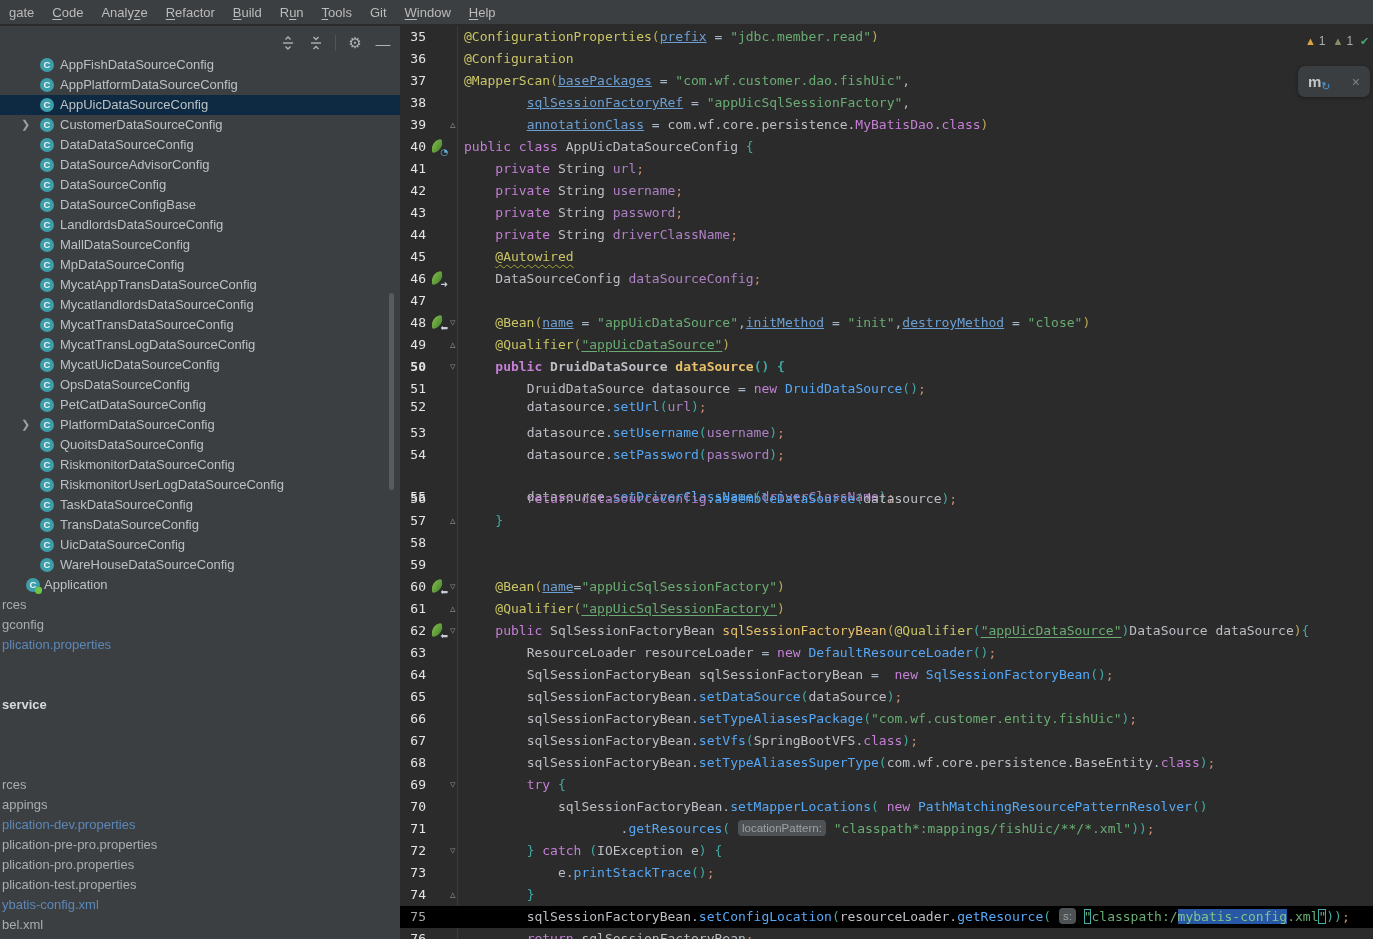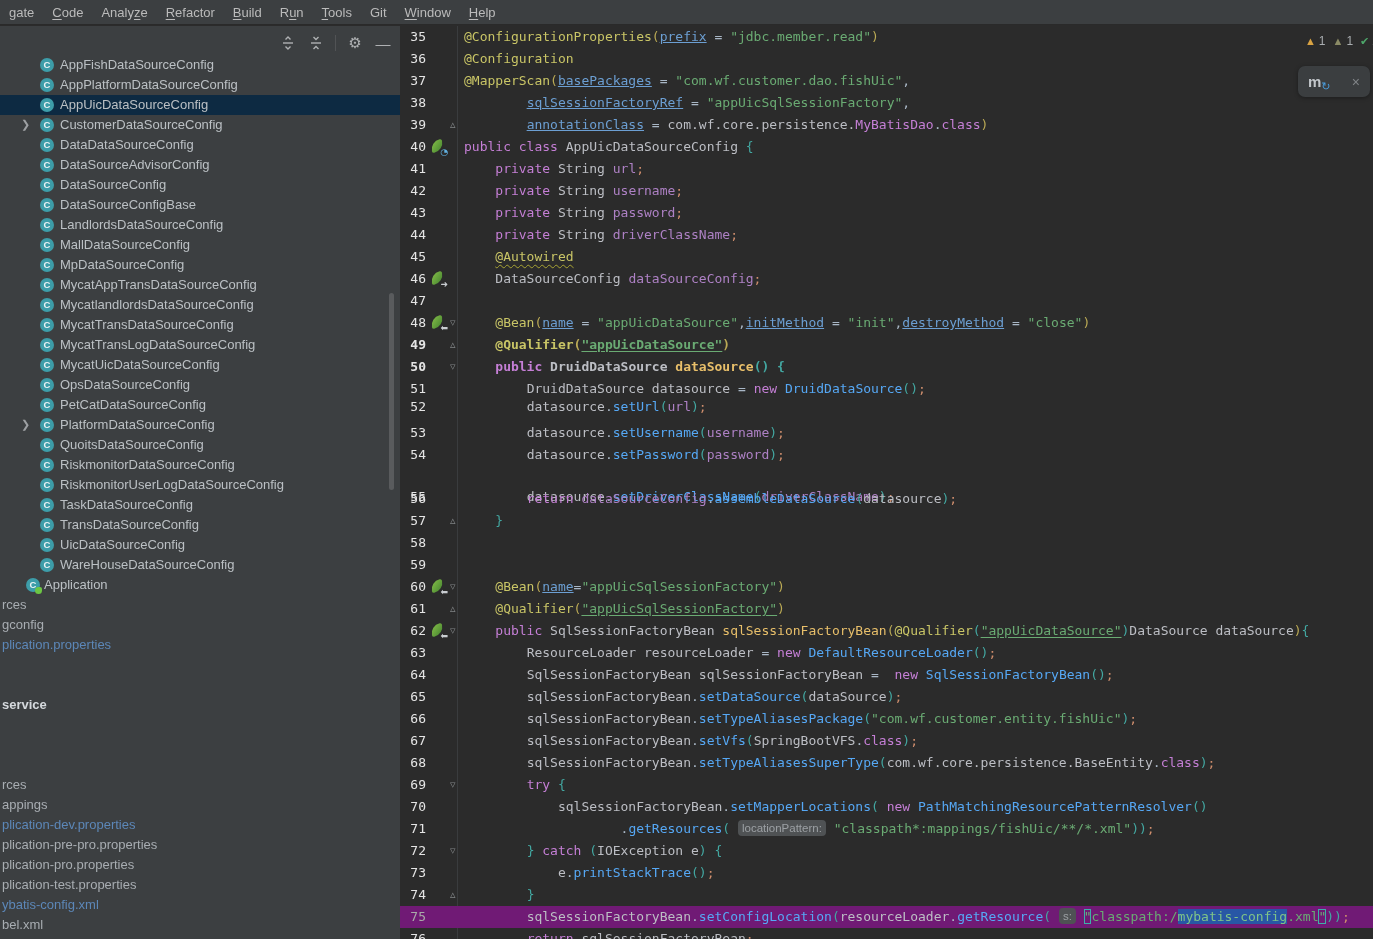--- a/index.html
+++ b/index.html
@@ -42,21 +42,21 @@
   .extra-item.bold { color:#D5D9DD; font-weight:bold; }
   #tree-scrollbar { position:absolute; left:389px; top:267px; width:5px; height:197px;
     background:#595B5D; border-radius:3px; }
 
   
   #editor { position:absolute; left:400px; top:26px; width:973px; height:913px;
     background:#2B2B2B; overflow:hidden;
     font-family:"DejaVu Sans Mono", monospace; font-size:13px; }
   #gutter-sep { position:absolute; left:57px; top:0; width:1px; height:913px; background:#3A3C3E; }
   .code-row { position:absolute; left:0; width:973px; height:22px; line-height:22px; }
-  .code-row.cur { background:#701a75; }
+  .code-row.cur { background:#000000; }
   .lnum { position:absolute; left:0; top:0; width:26px; text-align:right; color:#e5e5e5; }
   .code-row.cur .lnum { color:#A9A9A9; }
   .gicon { position:absolute; left:31px; top:4px; width:14px; height:14px; }
   .leaf { position:absolute; left:0; top:0; width:12px; height:12px;
     background:linear-gradient(135deg,#8BC34A,#3F7F2E); border-radius:10px 2px 10px 2px;
     transform:rotate(-12deg); }
   .gicon .ov { position:absolute; right:-3px; bottom:-3px; font-size:9px; line-height:9px;
     color:#C9CDD1; font-family:"DejaVu Sans", sans-serif; text-shadow:0 0 2px #2B2B2B; }
   .gicon.spring-config .ov { color:#62B2E2; }
   .fold { position:absolute; left:50px; top:0; width:14px; color:#808486; font-size:11px;
@@ -333,21 +333,21 @@
         </div>
         <div class="code-row" style="top: 286px;">
           <span class="lnum">48</span>
           <span class="gicon bean">
             <span class="leaf"></span>
             <span class="ov">⬅</span>
           </span>
           <span class="fold">▿</span>
           <span class="code"><span class="p">    </span><span class="an">@Bean</span><span class="p1">(</span><span class="at">name</span><span class="p"> = </span><span class="s">"appUicDataSource"</span><span class="p">,</span><span class="at">initMethod</span><span class="p"> = </span><span class="s">"init"</span><span class="p">,</span><span class="at">destroyMethod</span><span class="p"> = </span><span class="s">"close"</span><span class="p1">)</span></span>
         </div>
-        <div class="code-row" style="top: 308px; font-weight: bold;">
+        <div class="code-row" style="top: 308px;">
           <span class="lnum">49</span>
           <span class="fold">▵</span>
           <span class="code"><span class="p">    </span><span class="an">@Qualifier</span><span class="p1">(</span><span class="su">"appUicDataSource"</span><span class="p1">)</span></span>
         </div>
         <div class="code-row" style="top: 330px; font-weight: bold;">
           <span class="lnum">50</span>
           <span class="fold">▿</span>
           <span class="code"><span class="p">    </span><span class="k">public</span><span class="p"> </span><span class="ty">DruidDataSource</span><span class="p"> </span><span class="md">dataSource</span><span class="pt">()</span><span class="p"> </span><span class="pt">{</span></span>
         </div>
         <div class="code-row" style="top: 352px;">

